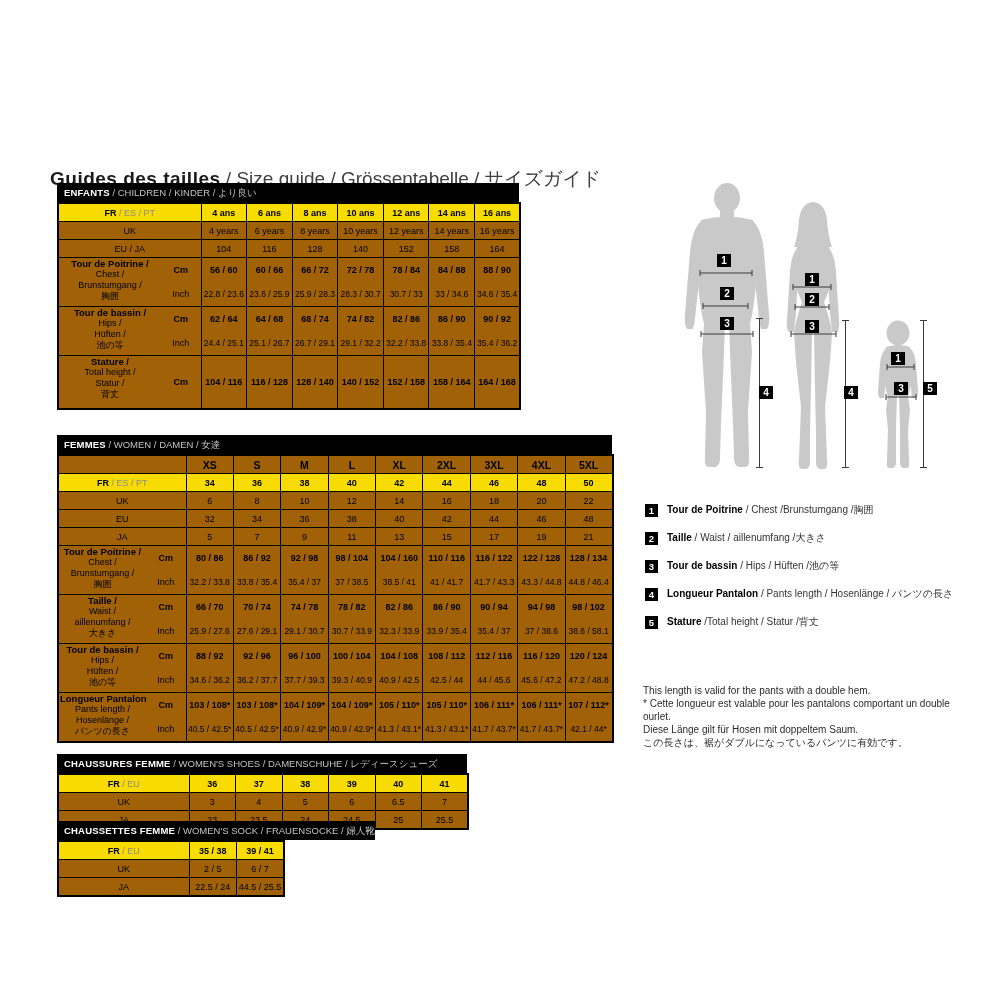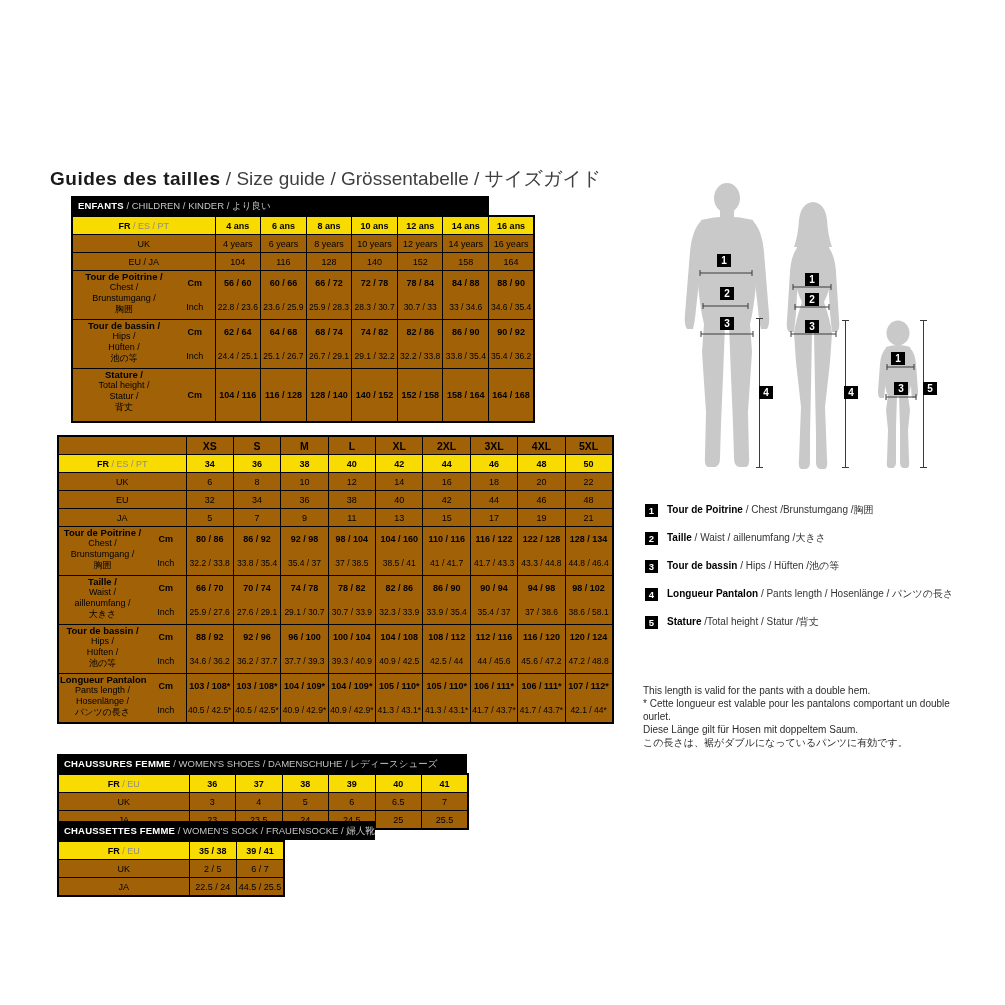--- a/index.html
+++ b/index.html
@@ -6,21 +6,21 @@
   body{width:1005px;height:1005px;position:relative;font-family:"Liberation Sans",sans-serif;color:#000;}
   .sheet{position:absolute;inset:0;background:#fff;}
 
   
   .title{position:absolute;left:50px;top:166px;font-size:19px;white-space:nowrap;}
   .title b{font-weight:bold;color:#1a1a1a;letter-spacing:.5px;}
   .title span{font-weight:normal;color:#3f3f3f;}
 
   
   .size-table{position:absolute;}
-  #t-enfants{left:57px;top:196px;width:418px;margin-left:14px;}
+  #t-enfants{left:57px;top:183px;width:462px;}
   #t-femmes{left:57px;top:435px;width:555px;}
   #t-shoes{left:57px;top:754px;width:410px;}
   #t-socks{left:57px;top:821px;width:318px;}
 
   .tbar{background:#000;color:#c3c3c3;font-size:9.5px;height:19px;line-height:19px;
         padding:0 7px;box-sizing:border-box;white-space:nowrap;overflow:hidden;}
   .tbar b{color:#fff;font-weight:bold;letter-spacing:.2px;}
 
   .size-table table{border-collapse:collapse;border:2px solid #000;background:#a16207;table-layout:fixed;}
   .size-table td{border:1px solid #000;font-size:9px;text-align:center;height:17px;
@@ -180,20 +180,21 @@
             <td class="val b">140 / 152</td>
             <td class="val b">152 / 158</td>
             <td class="val b">158 / 164</td>
             <td class="val b">164 / 168</td>
           </tr>
         </tbody>
       </table>
     </div>
 
   <div class="size-table" id="t-femmes">
+      <div class="tbar"><b>FEMMES</b><span> / WOMEN  / DAMEN / 女達</span></div>
       <table style="width: 554.6px;">
         <colgroup>
           <col style="width: 88px;">
           <col style="width: 40px;">
           <col style="width: 47.4px;">
           <col style="width: 47.4px;">
           <col style="width: 47.4px;">
           <col style="width: 47.4px;">
           <col style="width: 47.4px;">
           <col style="width: 47.4px;">

